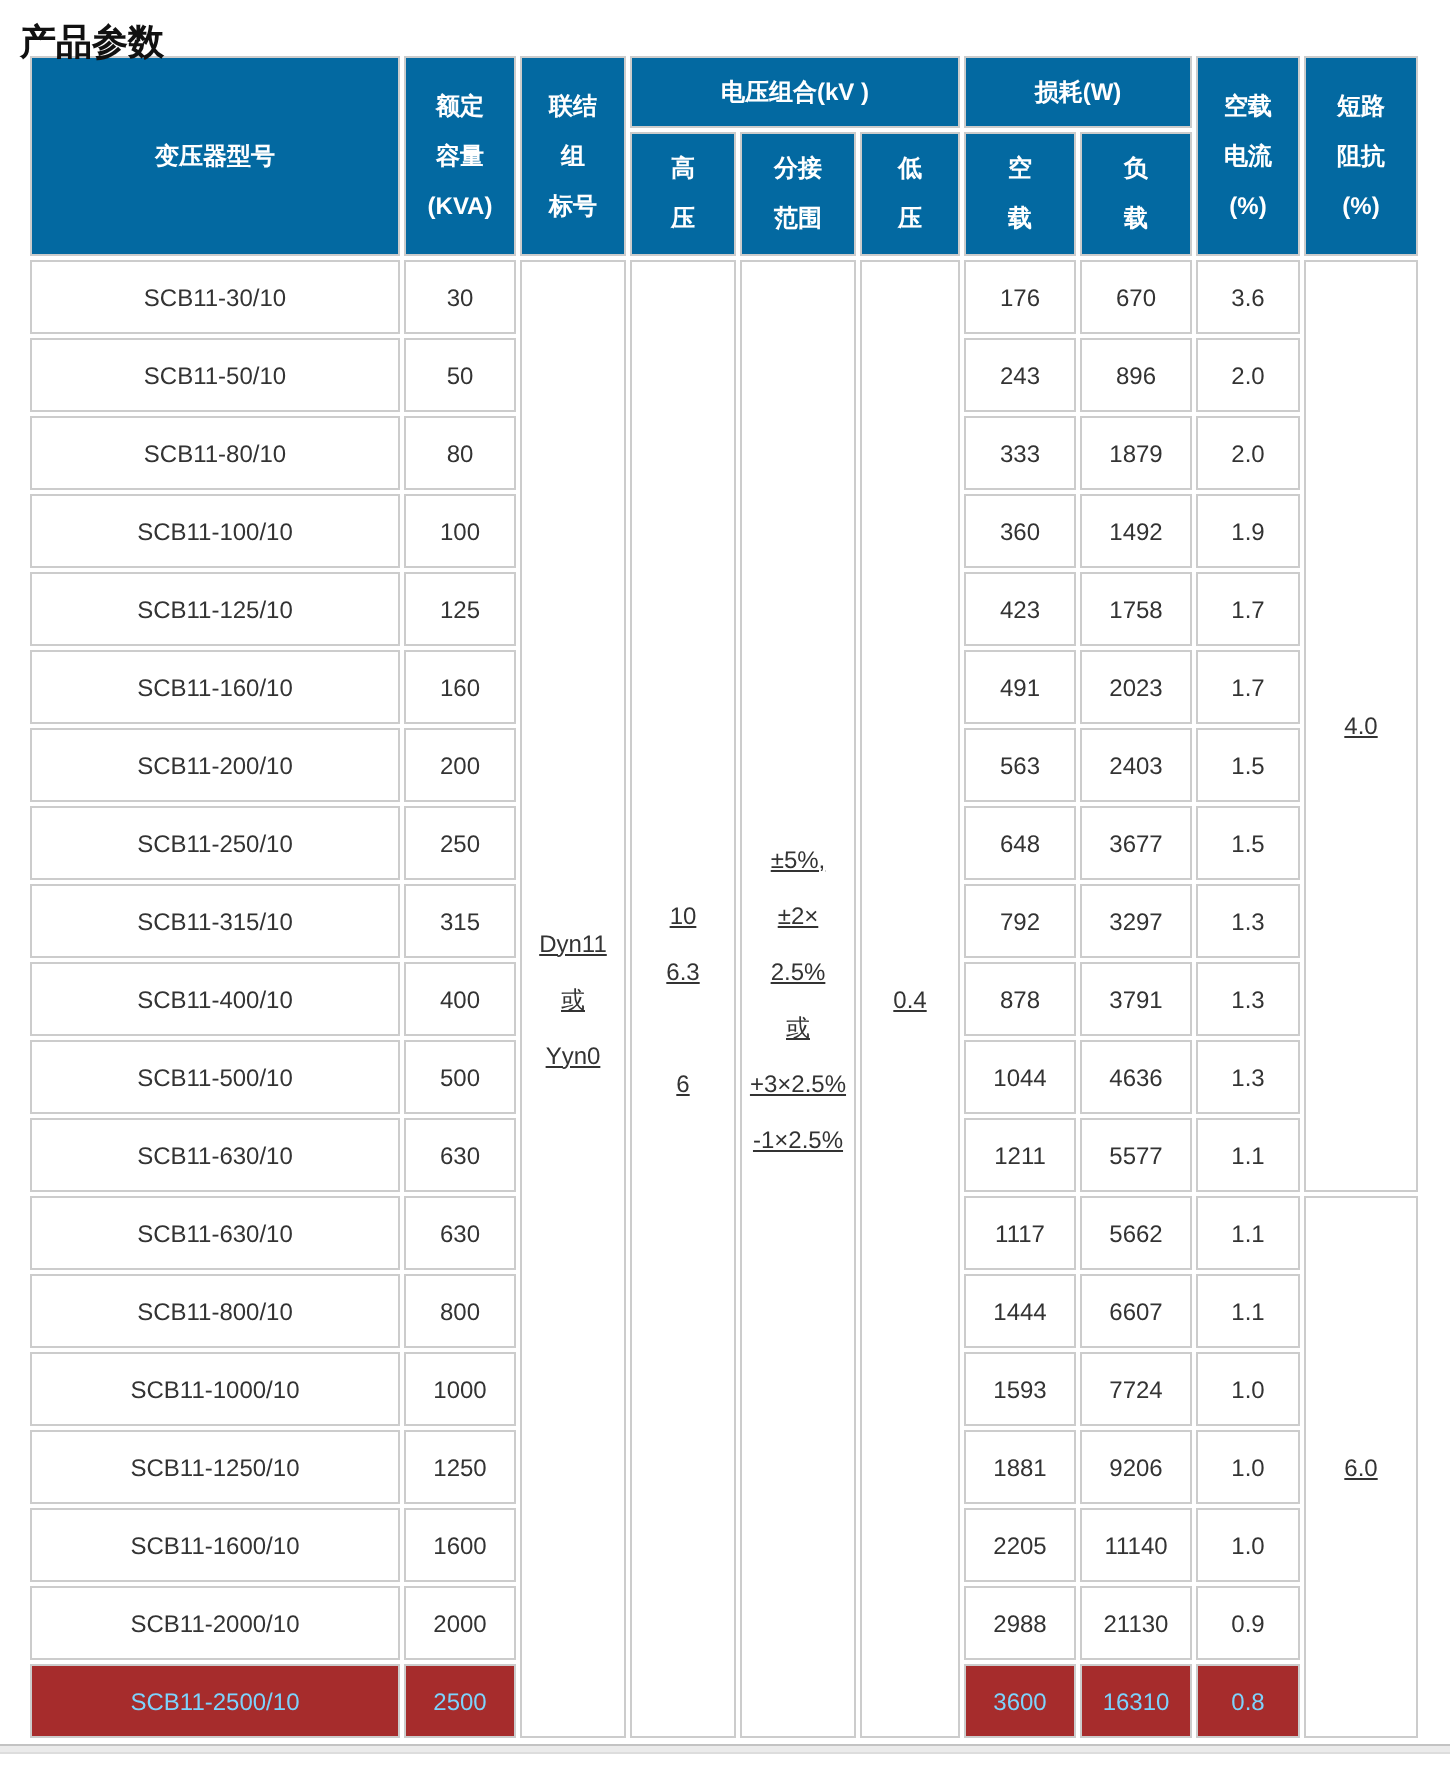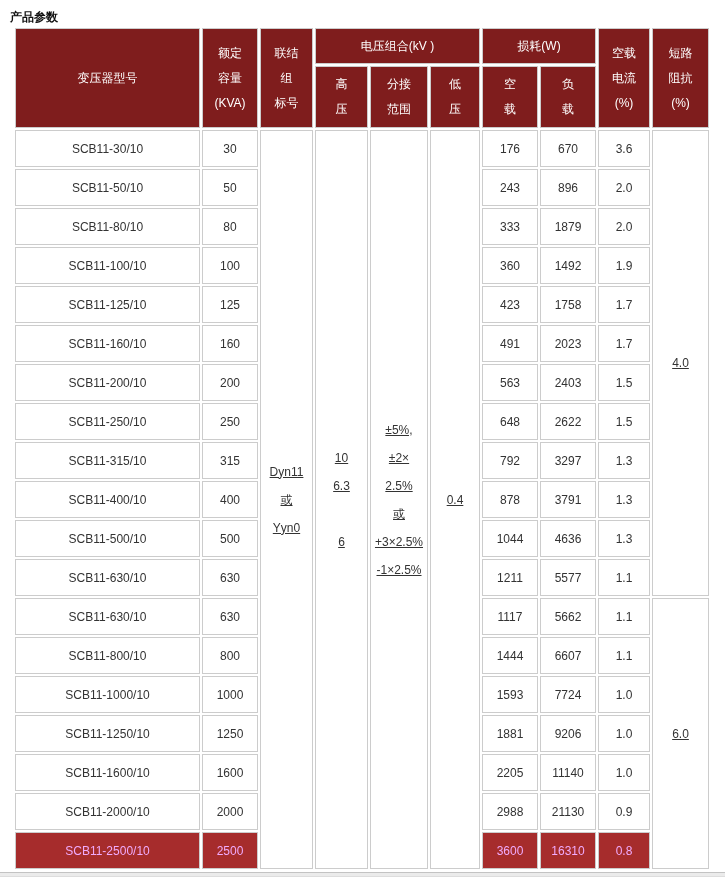--- a/index.html
+++ b/index.html
@@ -9,21 +9,21 @@
     font-family: "Liberation Sans", "DejaVu Sans", sans-serif;
     color: #333333;
   }
   .page {
     width: 725px;
     min-height: 893px;
     position: relative;
     background: #ffffff;
   }
   .page-title {
-    font-size: 12px;
+    font-size: 18px;
     font-weight: bold;
     color: #111111;
     padding: 9px 0 0 10px;
     height: 26px;
     box-sizing: border-box;
   }
   table.params {
     border-collapse: separate;
     border-spacing: 2px;
     table-layout: fixed;
@@ -45,44 +45,44 @@
   table.params td {
     box-sizing: border-box;
     border: 1px solid #cccccc;
     text-align: center;
     vertical-align: middle;
     padding: 0 2px;
     font-size: 12px;
     overflow: hidden;
   }
   table.params thead th {
-    background: #7f1d1d;
+    background: #0369a1;
     color: #ffffff;
-    font-weight: normal;
+    font-weight: bold;
     white-space: pre-line;
     line-height: 25px;
   }
   table.params thead tr.h-top th { height: 36px; }
   table.params thead tr.h-sub th { height: 62px; }
   table.params thead th.tall { height: 100px; }
 
   table.params tbody td {
     background: #ffffff;
     height: 37px;
     line-height: 16px;
   }
   table.params tbody td.merged {
     white-space: pre-line;
     line-height: 28px;
     vertical-align: middle;
     text-decoration: underline;
   }
   table.params tbody tr.hl td.hl-cell {
     background: #a62c2c;
-    color: #f0abfc;
+    color: #7dd3fc;
     margin-top: 42px;
   }
   .bottom-bar {
     width: 725px;
     height: 5px;
     margin-top: 1px;
     background: #ebebeb;
     border-top: 1px solid #c3c3c3;
     border-bottom: 1px solid #dddddd;
     box-sizing: border-box;
@@ -201,21 +201,21 @@
         <td>SCB11-200/10</td>
         <td>200</td>
         <td>563</td>
         <td>2403</td>
         <td>1.5</td>
       </tr>
       <tr>
         <td>SCB11-250/10</td>
         <td>250</td>
         <td>648</td>
-        <td>2622</td>
+        <td>3677</td>
         <td>1.5</td>
       </tr>
       <tr>
         <td>SCB11-315/10</td>
         <td>315</td>
         <td>792</td>
         <td>3297</td>
         <td>1.3</td>
       </tr>
       <tr>

